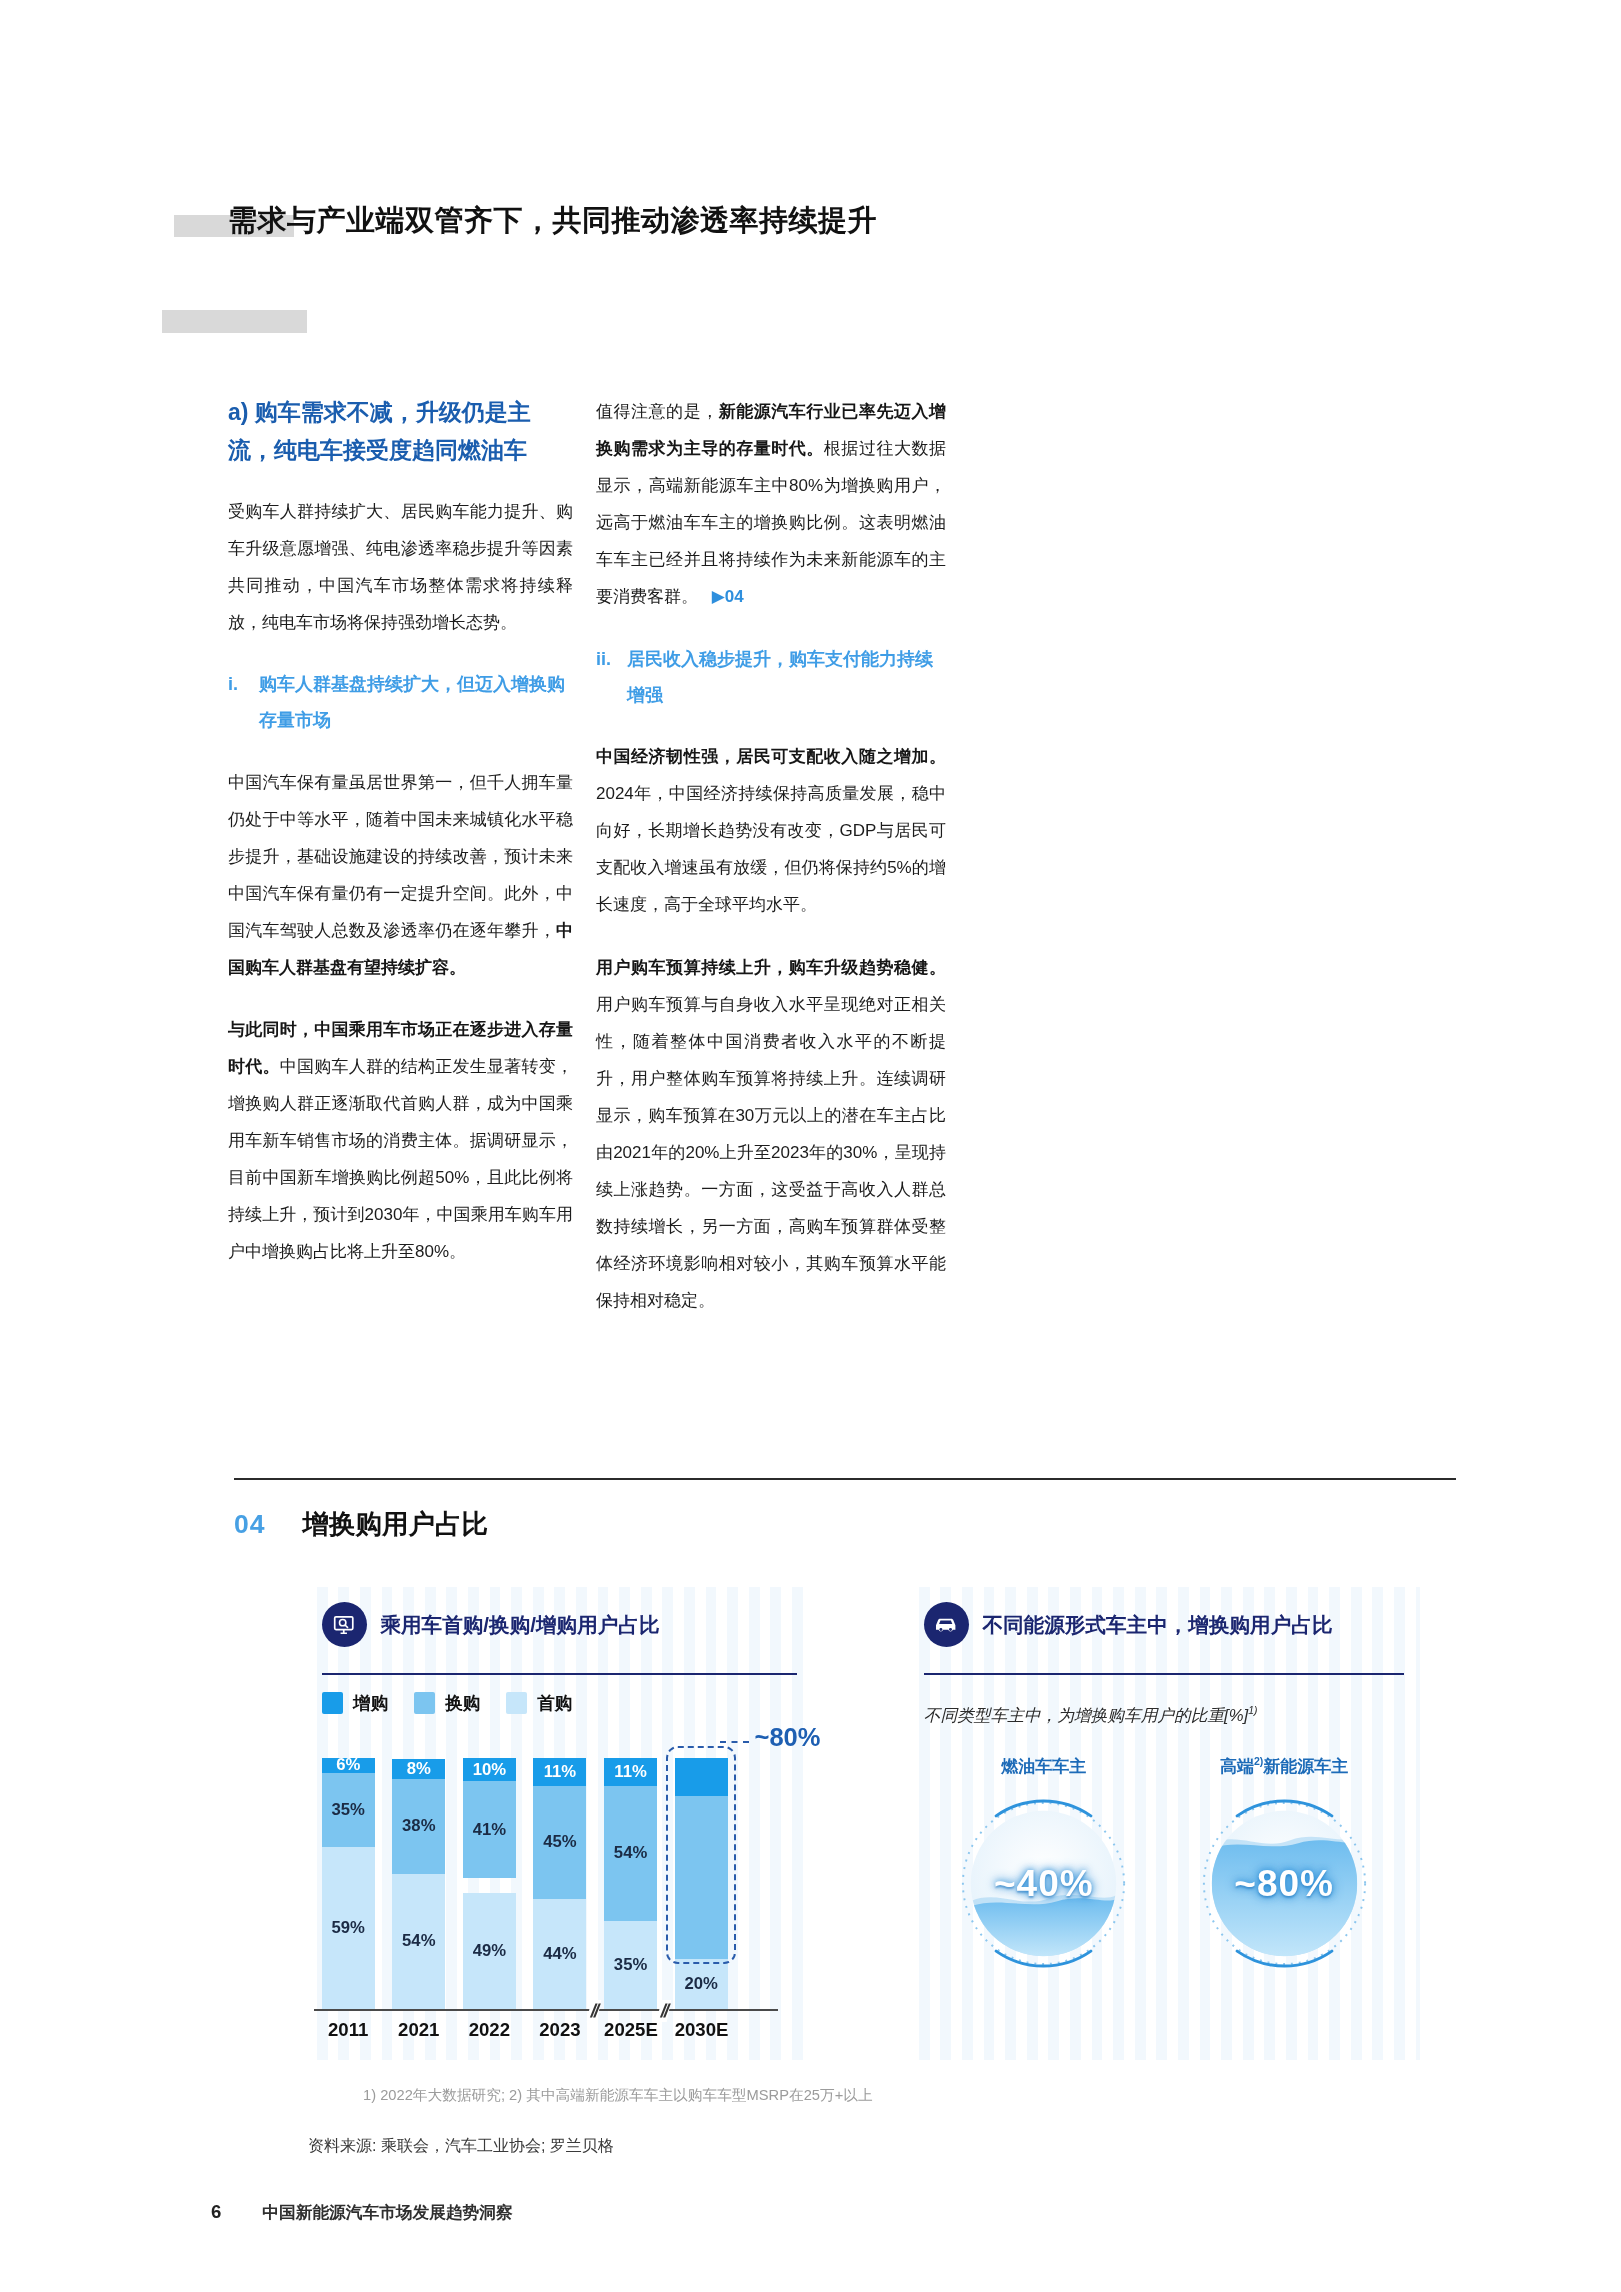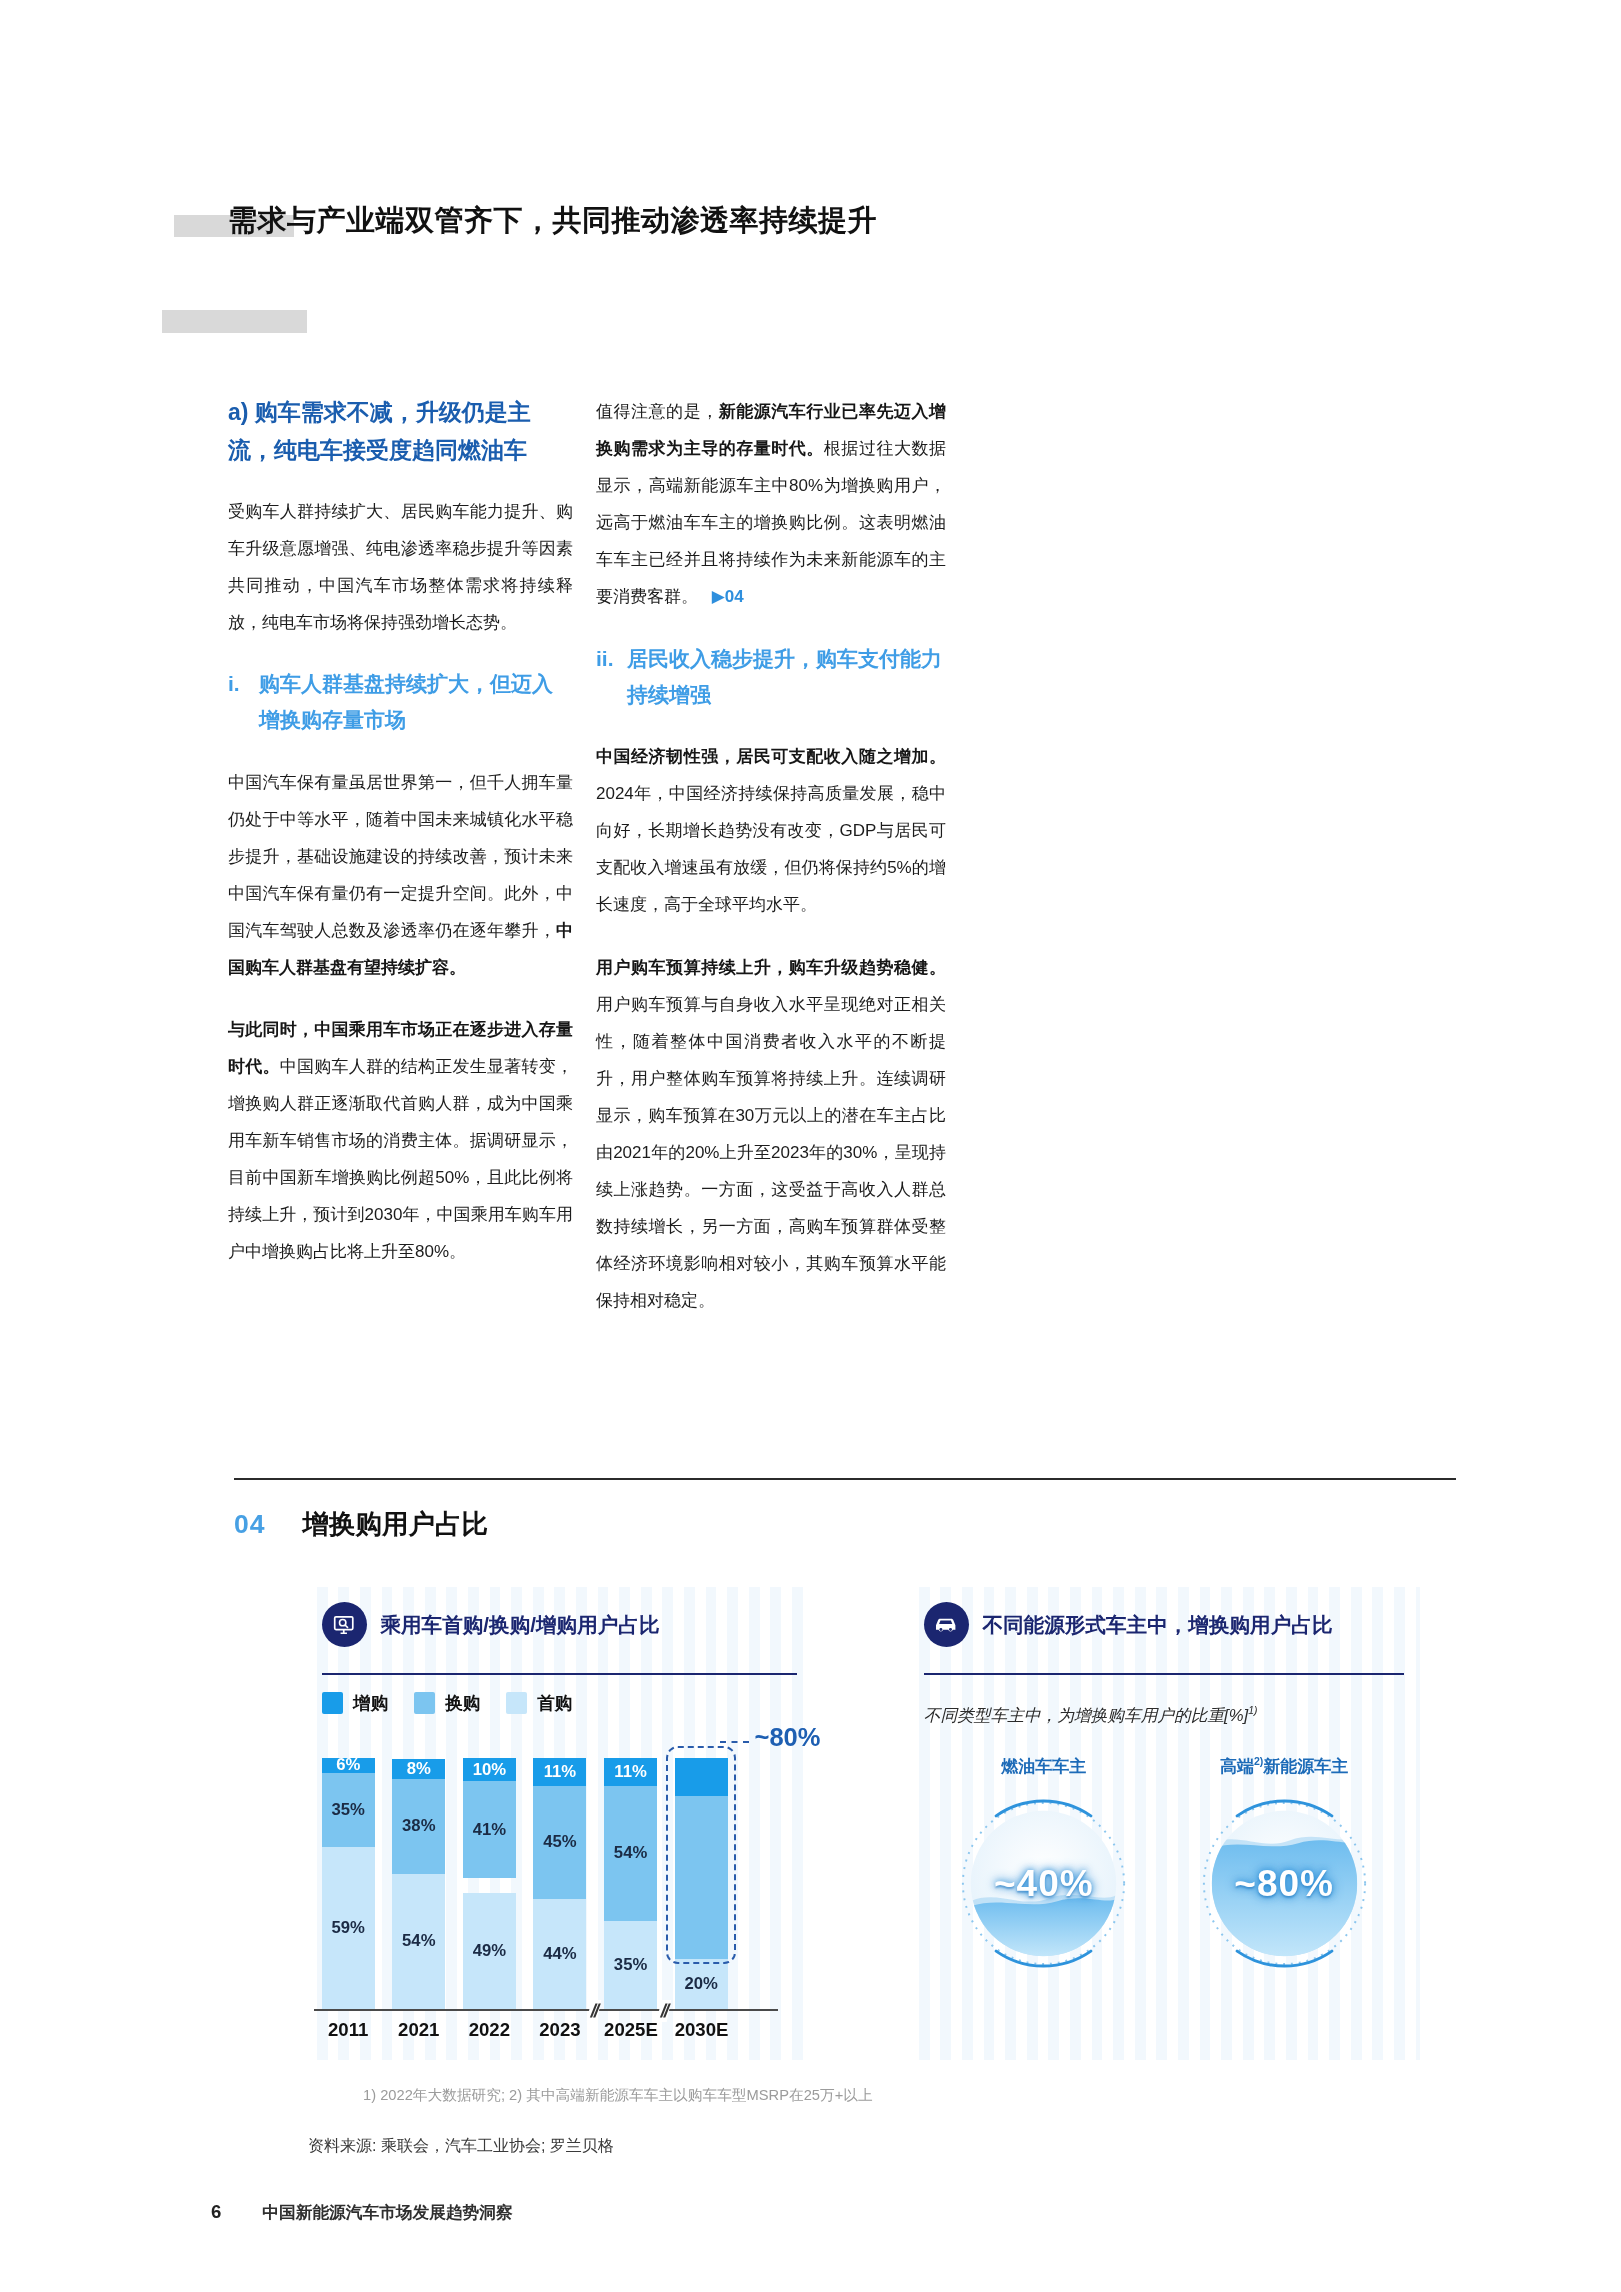--- a/index.html
+++ b/index.html
@@ -13,21 +13,21 @@
   .deco1{left:174px;top:215px;width:120px;height:21.6px;background:#d9d9d9;}
   .deco2{left:162px;top:310px;width:145px;height:22.5px;background:#d9d9d9;}
   
   .page-title{left:228px;top:182px;width:1176px;font-size:29px;font-weight:800;color:#111;letter-spacing:0.5px;}
   
   .col{top:365px;font-size:17px;line-height:37px;text-align:justify;margin-top:28px;}
   .col-left{left:228px;width:345px;}
   .col-right{left:596px;width:350px;}
   .col p{margin:0 0 25.5px 0;}
   .h-a{font-size:23px;line-height:38px;font-weight:800;color:#1a5dae;margin:0 0 23.5px 0;text-align:left;}
-  .subhead{font-size:21px;line-height:36px;font-weight:800;color:#3f9de6;margin:19.6px 0 25.5px 0;padding-left:31px;text-indent:-31px;text-align:left;}
+  .subhead{font-size:18px;line-height:36px;font-weight:800;color:#3f9de6;margin:19.6px 0 25.5px 0;padding-left:31px;text-indent:-31px;text-align:left;}
   .subhead .num{display:inline-block;width:31px;text-indent:0;}
   b{font-weight:800;color:#161616;}
   .ref{color:#2e8fdd;font-weight:800;margin-left:13.7px;white-space:nowrap;}
   
   .figure{left:234px;top:1478px;width:1222px;}
   .rule{height:2px;background:#2b2b2b;}
   .fig-head{display:flex;align-items:baseline;gap:37px;margin-top:25.5px;}
   .fig-num{font-size:26.5px;font-weight:800;color:#47a0e4;letter-spacing:1px;}
   .fig-title{font-size:26.5px;font-weight:800;color:#111;}
   .cards{display:flex;align-items:stretch;gap:95px;margin-left:72px;margin-top:45px;}

